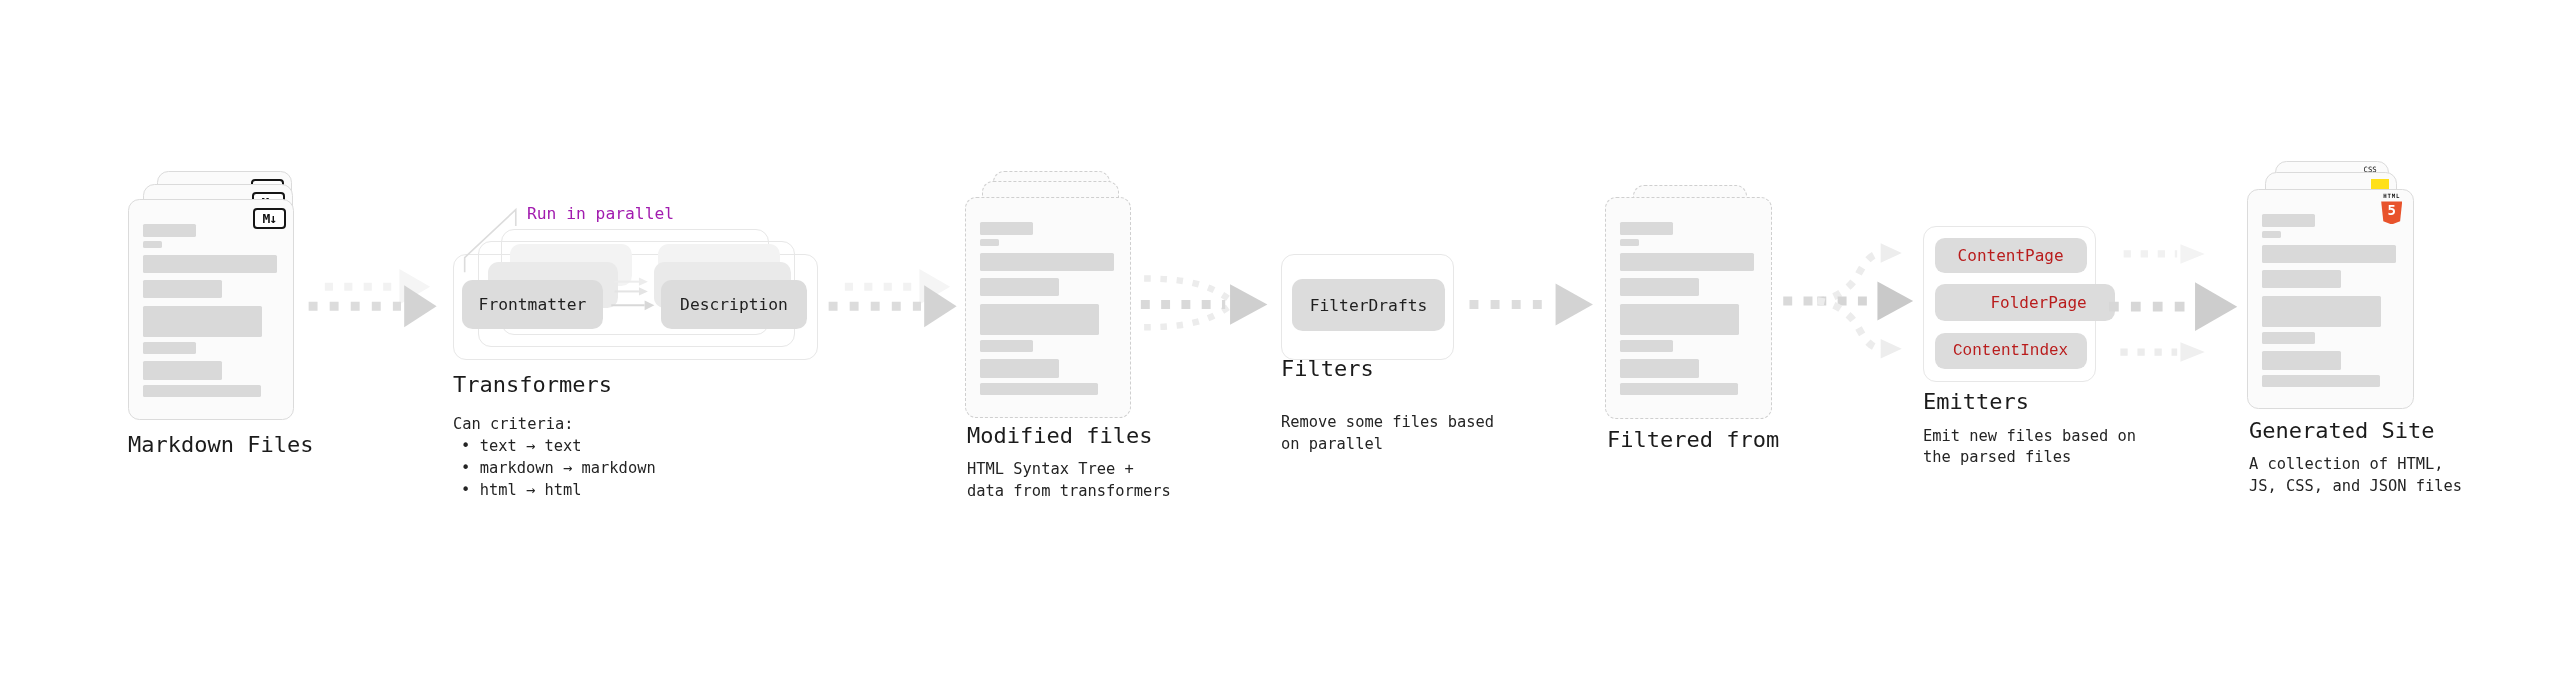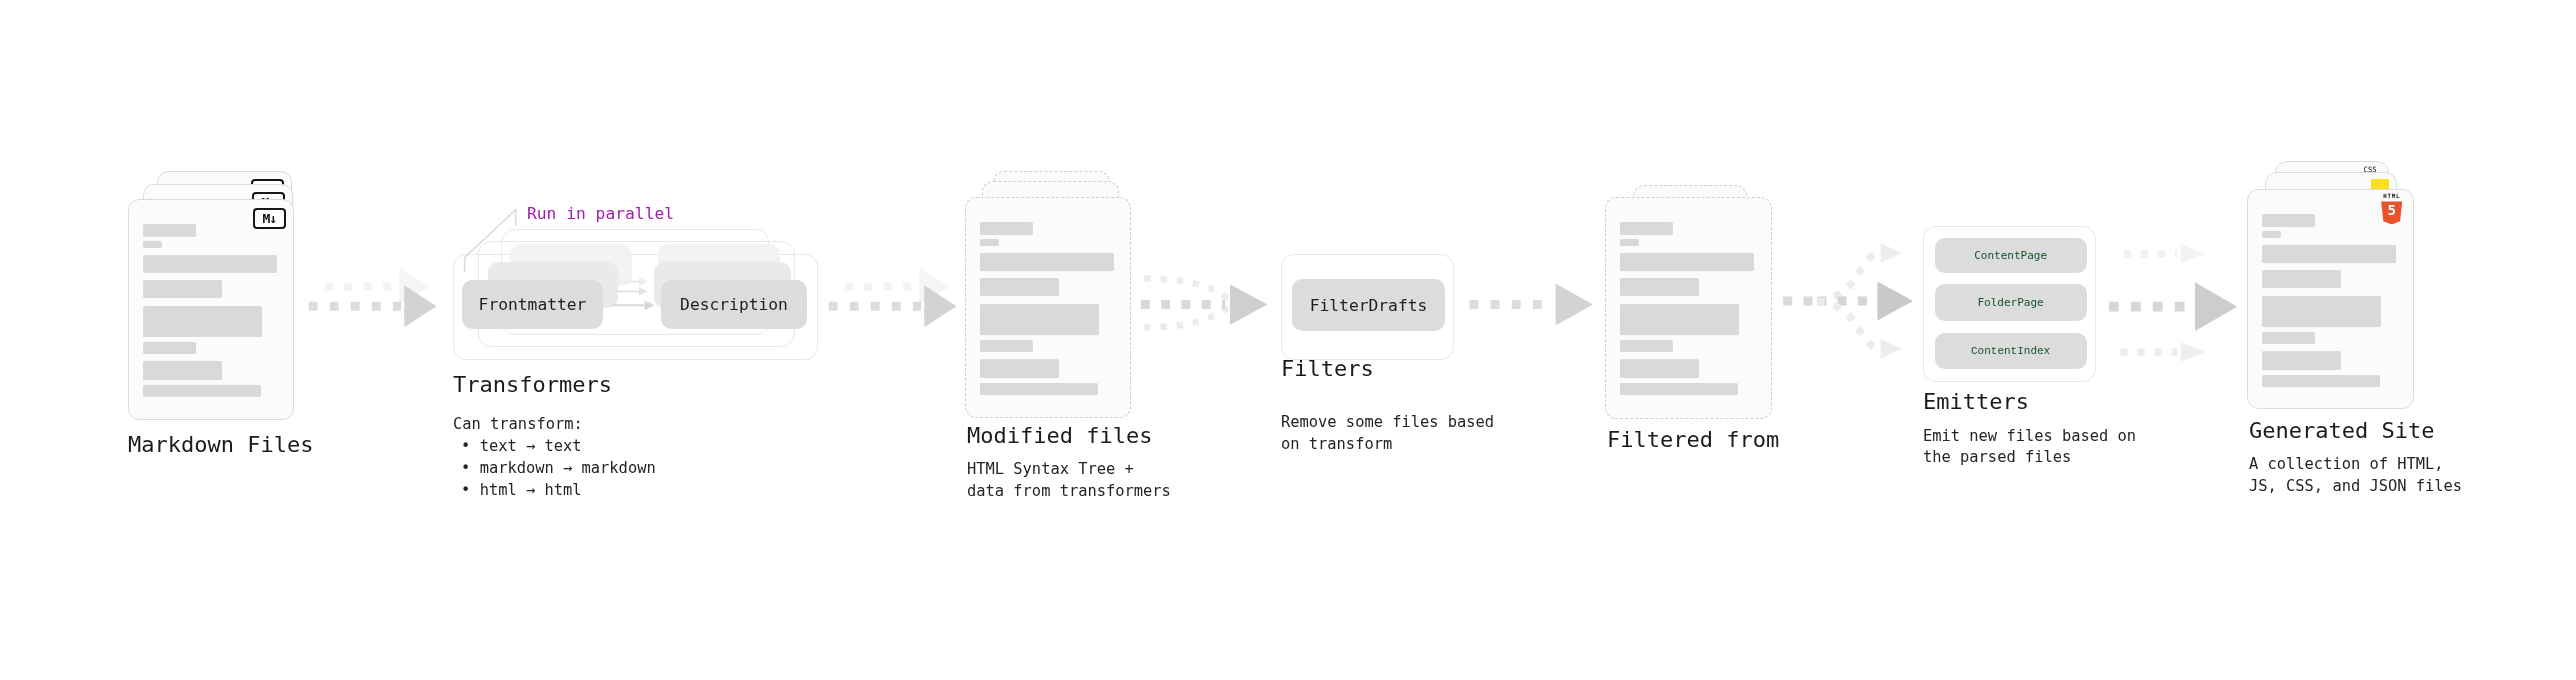--- a/index.html
+++ b/index.html
@@ -28,21 +28,21 @@
   .desc-block .bullet{padding-left:8.1px;}
   
   .frame{position:absolute;border:1.6px solid #e7e7e7;border-radius:13px;box-sizing:border-box;background:transparent;}
   .frame.solidbg{background:#ffffff;}
   
   .op-box{position:absolute;background:#dcdcdc;border-radius:10.6px;display:flex;align-items:center;justify-content:center;
     font-size:16.3px;color:#1f1f1f;box-sizing:border-box;white-space:nowrap;}
   .ghost1{background:#eaeaea;}
   .ghost2{background:#f3f3f3;}
   .emit-box{position:absolute;left:10.6px;width:152px;height:35px;background:#dcdcdc;border-radius:9.8px;
-    display:flex;align-items:center;justify-content:center;font-size:11px;color:#14532d;}
+    display:flex;align-items:center;justify-content:center;font-size:16px;color:#b91c1c;}
   .annotation{position:absolute;font-size:16.3px;color:#a21caf;white-space:nowrap;}
   
   .css-badge{position:absolute;top:4.1px;right:8.1px;width:19.5px;text-align:center;}
   .css-badge .css-txt{font-size:7.3px;font-weight:normal;color:#111;line-height:7.3px;}
   .css-badge .css-bar{height:3.3px;background:#2c65f1;margin-top:0.8px;border-radius:0.8px;}
   .js-badge{position:absolute;top:5.7px;right:7.3px;width:18px;height:10.6px;background:#ffe01a;}
   .html5-badge{position:absolute;top:3.3px;right:9.8px;width:23px;text-align:center;}
   .html5-badge .html-txt{font-size:5.7px;font-weight:bold;letter-spacing:0.8px;color:#111;line-height:7.3px;}
   .html5-shield{width:21px;height:23px;margin:0.8px auto 0;background:#e8532c;
     clip-path:polygon(0 0,100% 0,90% 86%,50% 100%,10% 86%);
@@ -102,21 +102,21 @@
     <line x1="8" y1="8" x2="38" y2="8" stroke="#ececec" stroke-width="2.5"></line>
     <polygon points="38,3 49,8 38,13" fill="#ececec"></polygon>
     <line x1="8" y1="20" x2="38" y2="20" stroke="#e4e4e4" stroke-width="2.5"></line>
     <polygon points="38,15 49,20 38,25" fill="#e4e4e4"></polygon>
     <line x1="4" y1="37" x2="45" y2="37" stroke="#d8d8d8" stroke-width="2.5"></line>
     <polygon points="45,31 57,37 45,43" fill="#d8d8d8"></polygon>
   </svg>
 
   <div class="sec-title" style="left:453px;top:372px;">Transformers</div>
   <div class="desc-block" style="left:453px;top:413px;">
-    <div>Can transform:</div>
+    <div>Can criteria:</div>
     <div class="bullet">• text → text</div>
     <div class="bullet">• markdown → markdown</div>
     <div class="bullet">• html → html</div>
   </div>
 </div>
 
 <svg class="abs" style="left:822px;top:256px;" width="138" height="81" viewBox="0 0 170 100">
   <line x1="28" y1="38" x2="116" y2="38" stroke="#f2f2f2" stroke-width="10" stroke-dasharray="10 14"></line>
   <polygon points="120,16 158,38 120,60" fill="#f5f5f5"></polygon>
   <line x1="8" y1="62" x2="122" y2="62" stroke="#dcdcdc" stroke-width="11" stroke-dasharray="11 15"></line>
@@ -149,21 +149,21 @@
   <line x1="6" y1="52" x2="110" y2="52" stroke="#d9d9d9" stroke-width="11" stroke-dasharray="11 14"></line>
   <polygon points="116,27 162,52 116,77" fill="#cfcfcf"></polygon>
 </svg>
 
 <div>
   <div class="frame solidbg" style="left:1281px;top:254px;width:173px;height:106px;"></div>
   <div class="op-box" style="left:1292px;top:279px;width:153px;height:52px;">FilterDrafts</div>
   <div class="sec-title" style="left:1281px;top:356px;">Filters</div>
   <div class="desc-block" style="left:1281px;top:411px;">
     <div>Remove some files based</div>
-    <div>on transform</div>
+    <div>on parallel</div>
   </div>
 </div>
 
 <svg class="abs" style="left:1463px;top:276px;" width="134" height="57" viewBox="0 0 165 70">
   <line x1="8" y1="35" x2="110" y2="35" stroke="#dcdcdc" stroke-width="11" stroke-dasharray="11 15"></line>
   <polygon points="114,9 160,35 114,61" fill="#d3d3d3"></polygon>
 </svg>
 
 <div>
   <div class="file-card dashed" style="left:1633px;top:185px;width:114px;height:211px;"></div>
@@ -186,21 +186,21 @@
   <polygon points="124,9 150,21 124,33" fill="#ededed"></polygon>
   <line x1="46" y1="80" x2="116" y2="80" stroke="#d5d5d5" stroke-width="11" stroke-dasharray="11 14"></line>
   <polygon points="120,56 164,80 120,104" fill="#c9c9c9"></polygon>
   <path d="M 46 80 C 70 82 88 98 96 112 C 103 125 110 137 124 139" stroke="#ececec" stroke-width="9" stroke-dasharray="9 12" fill="none"></path>
   <polygon points="124,127 150,139 124,151" fill="#ededed"></polygon>
 </svg>
 
 <div>
   <div class="frame solidbg" style="left:1923px;top:226px;width:173px;height:156px;">
     <div class="emit-box" style="top:11.4px;">ContentPage</div>
-    <div class="emit-box" style="top:57px;height:37px;">FolderPage</div>
+    <div class="emit-box" style="top:57px;height:37px;padding-left:28px;">FolderPage</div>
     <div class="emit-box" style="top:106px;height:36px;font-family:Liberation Mono, monospace;">ContentIndex</div>
   </div>
   <div class="sec-title" style="left:1923px;top:389px;">Emitters</div>
   <div class="desc-block" style="left:1923px;top:426px;line-height:21px;">
     <div>Emit new files based on</div>
     <div>the parsed files</div>
   </div>
 </div>
 
 <svg class="abs" style="left:2109px;top:240px;" width="138" height="126" viewBox="0 0 170 155">

